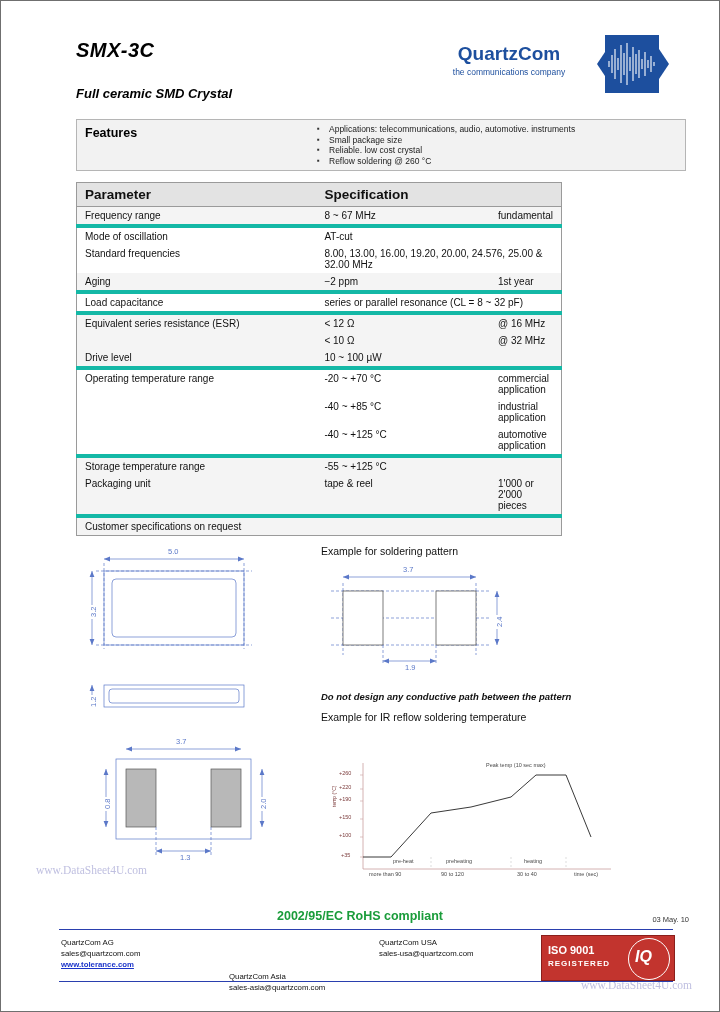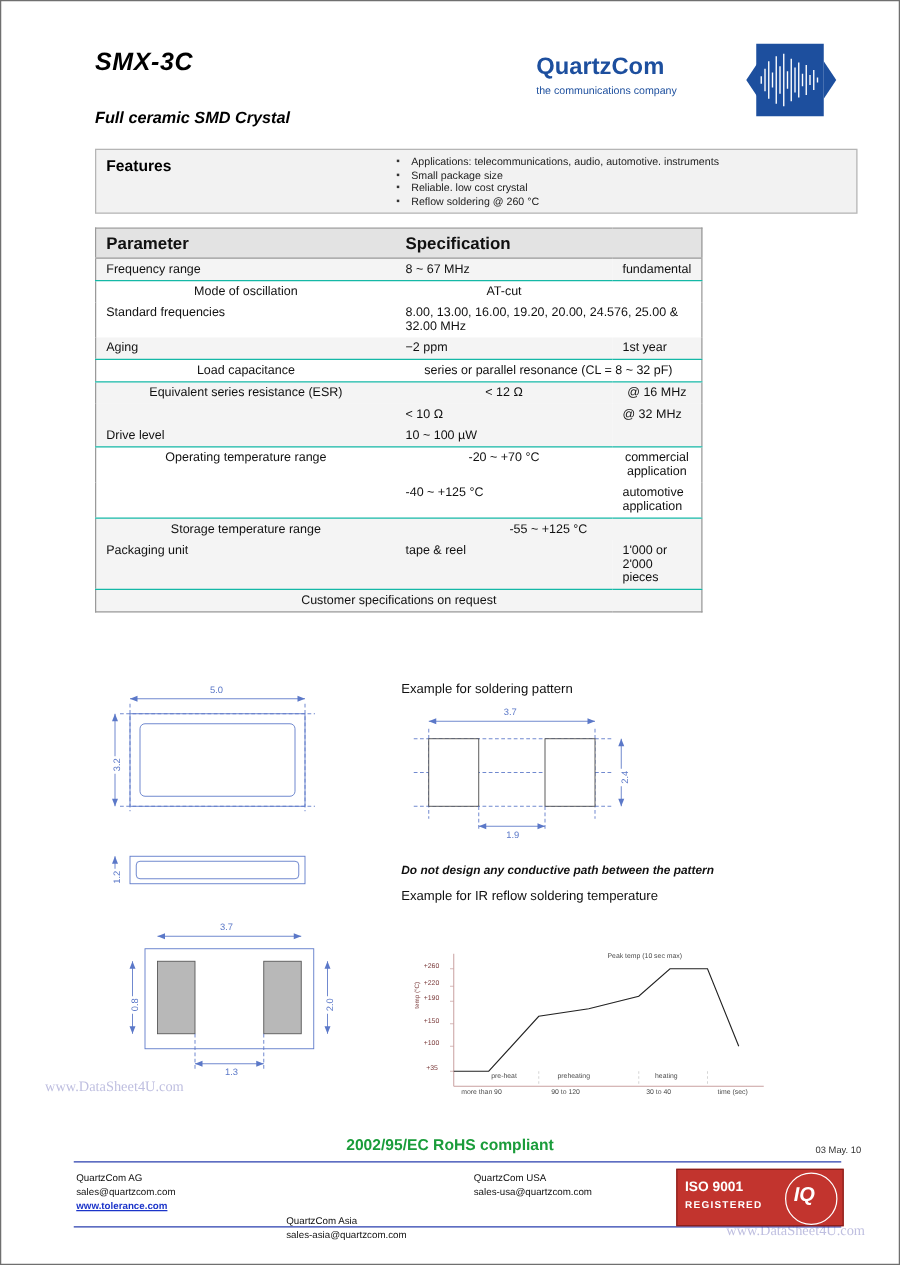--- a/index.html
+++ b/index.html
@@ -35,21 +35,21 @@
   .subtitle {
     position:absolute; left:55px; top:67px;
     font-size:13px; font-style:italic; font-weight:bold;
   }
   .logo-wrap {
     position:absolute; left:408px; top:16px;
     width:255px; height:60px;
   }
   .logo-text {
     position:absolute; left:0; top:8px; width:160px;
-    text-align:left;
+    text-align:center;
   }
   .logo-name {
     font-size:19px; font-weight:bold; color:#1d4f9e; letter-spacing:0px;
   }
   .logo-tag {
     font-size:8.5px; color:#1d4f9e; margin-top:2px;
   }
   .logo-mark {
     position:absolute; left:168px; top:0px; width:70px; height:58px;
   }
@@ -102,21 +102,21 @@
     border-bottom:1px solid #9a9a9a;
   }
   .spec td {
     font-size:10px; padding:3px 8px; vertical-align:top; color:#111;
   }
   .spec tr.alt td { background:#f4f4f4; }
   .spec tr.norm td { background:#ffffff; }
   .spec td.c1 { width:238px; }
   .spec td.c2 { width:170px; }
   .spec td.c3 { width:auto; }
-  .spec tr.sep td { border-top:1px solid #14b8a6;text-align:center; }
+  .spec tr.sep td { border-top:4px solid #14b8a6; }
 
   
   .draw { position:absolute; left:0px; top:520px; width:678px; height:340px; }
   .cap {
     position:absolute; font-size:10.5px; color:#111;
   }
   .cap.bolditalic { font-style:italic; font-weight:bold; font-size:9.5px; }
 
   .dwg { position:absolute; }
   .dimtxt { position:absolute; font-size:7.5px; color:#5b78c8; font-family:"Liberation Sans", sans-serif; }
@@ -262,20 +262,25 @@
       <td class="c2">10 ~ 100 µW</td>
       <td class="c3"></td>
     </tr>
     <tr class="norm sep">
       <td class="c1">Operating temperature range</td>
       <td class="c2">-20 ~ +70 °C</td>
       <td class="c3">commercial application</td>
     </tr>
     <tr class="norm">
       <td class="c1"></td>
+      <td class="c2">-40 ~ +85 °C</td>
+      <td class="c3">industrial application</td>
+    </tr>
+    <tr class="norm">
+      <td class="c1"></td>
       <td class="c2">-40 ~ +125 °C</td>
       <td class="c3">automotive application</td>
     </tr>
     <tr class="alt sep">
       <td class="c1">Storage temperature range</td>
       <td class="c2" colspan="2">-55 ~ +125 °C</td>
     </tr>
     <tr class="alt">
       <td class="c1">Packaging unit</td>
       <td class="c2">tape &amp; reel</td>

